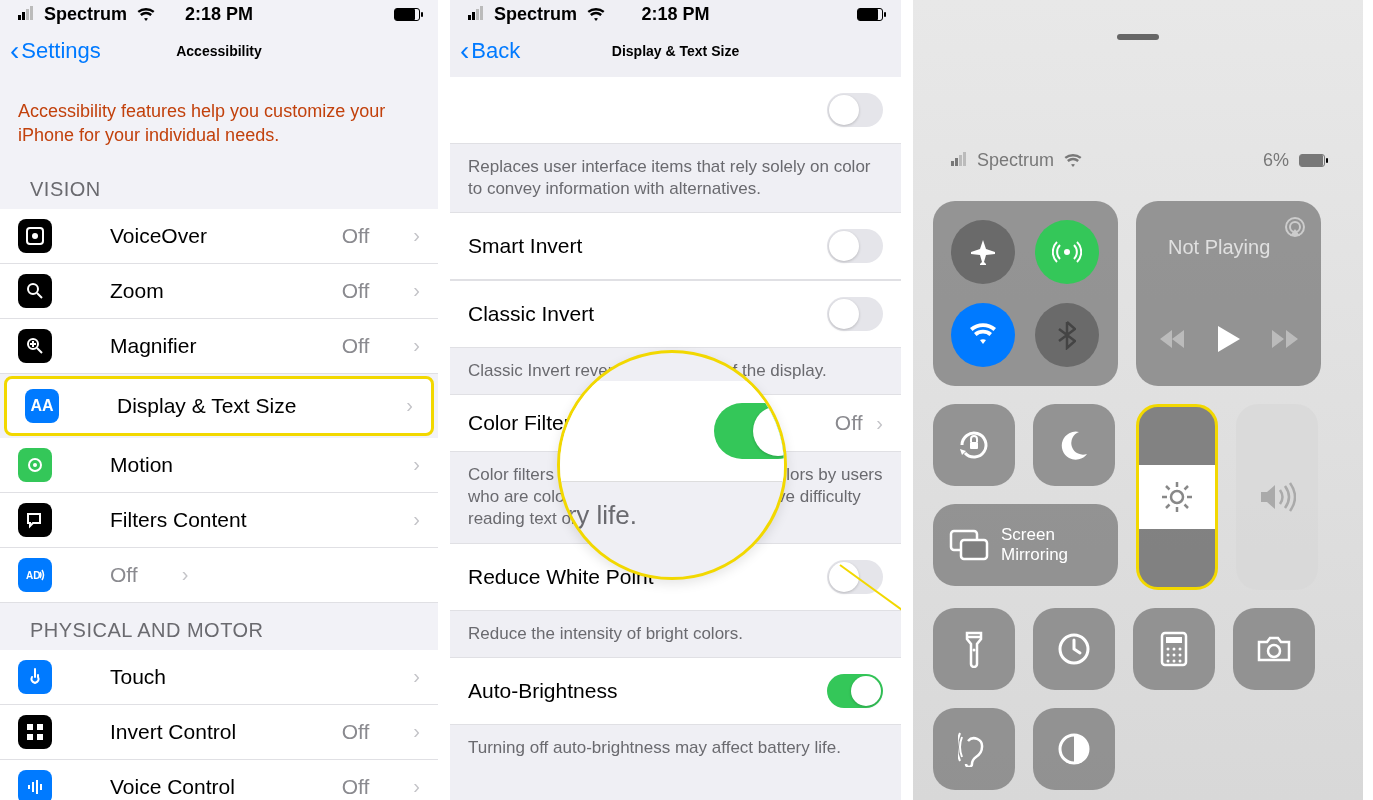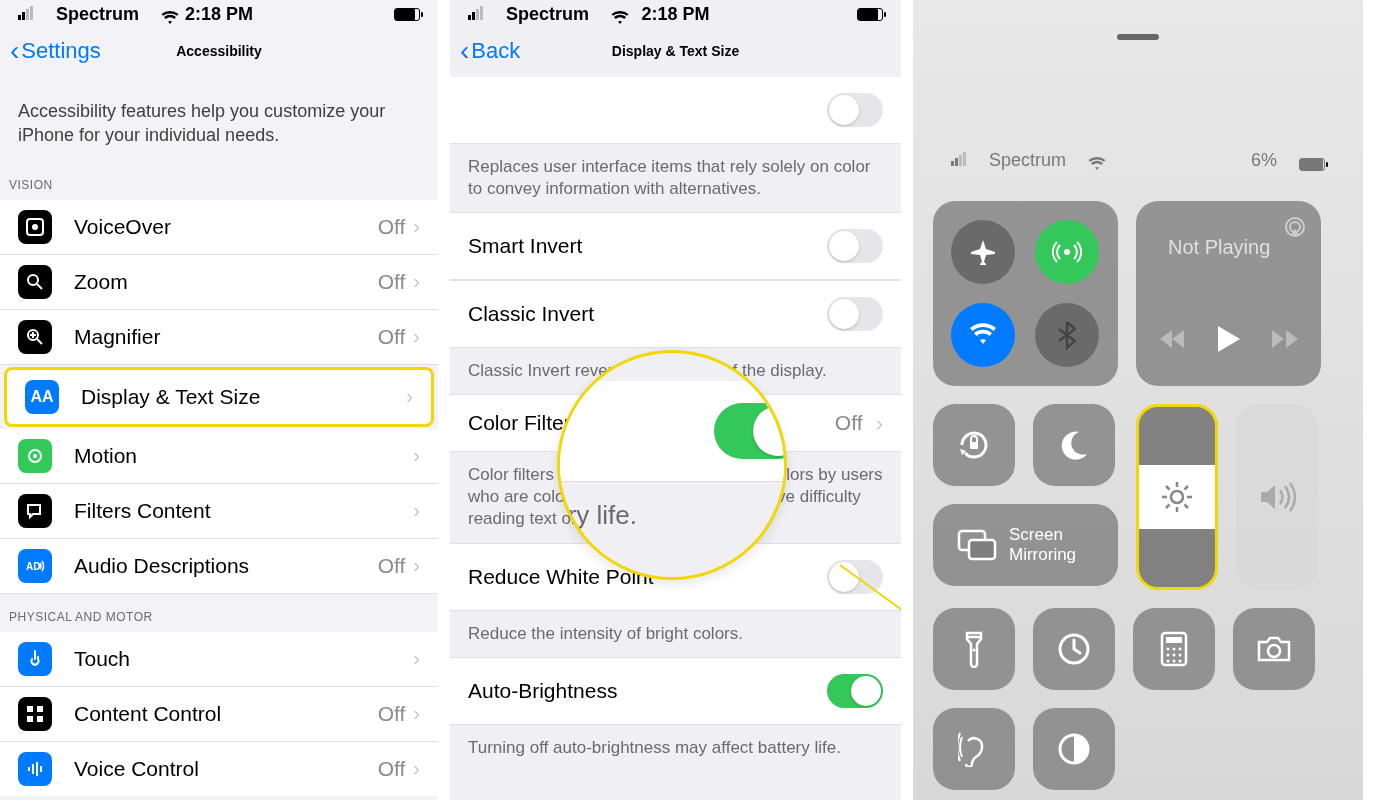--- a/index.html
+++ b/index.html
@@ -3,38 +3,38 @@
 <meta charset="utf-8">
 <style>
 * { margin: 0; padding: 0; box-sizing: border-box; font-family: -apple-system, 'Helvetica Neue', Arial, sans-serif; }
 body { background: #fff; width: 1373px; height: 800px; display: flex; overflow: hidden; }
 .panel { height: 800px; overflow: hidden; position: relative; }
 .p1 { width: 450px; background: #f2f2f7; border-right: 12px solid #fff;}
 .p2 { width: 463px; background: #efeff4; border-right: 12px solid #fff;}
 .p3 { width: 450px; background: #d8d8d8; position: relative; }
 
 .status-bar { display: flex; align-items:center; justify-content:space-between; padding:4px 18px; font-size:18px; font-weight:600; color:#000; }
-.sb-left, .sb-right { display:flex; align-items:flex-end; gap:22px; }
+.sb-left, .sb-right { display:flex; align-items:center; gap:10px; }
 .sb-center { position:absolute; left:50%; transform:translateX(-50%); }
 .sig-bars span { display:inline-block; width:3px; background:#000; margin-right:1px; }
 .b1{height:5px} .b2{height:8px} .b3{height:11px; background:#bbb!important}.b4{height:14px; background:#bbb!important}
 .wifi { font-size:16px; }
 .batt { width:26px; height:13px; border:1.5px solid #000; border-radius:3px; position:relative;}
 .batt::after{content:''; position:absolute; right:-4px; top:3px; width:2px; height:5px; background:#000; border-radius:1px;}
 .batt i{display:block; background:#000; height:100%; border-radius:1px; margin:0;}
 
 .nav { display:flex; align-items:center; padding:6px 10px 10px; position:relative; }
 .back { color:#007aff; font-size:22px; display:flex; align-items:center; gap:2px;}
 .nav-title { position:absolute; left:50%; transform:translateX(-50%); font-size:14px; font-weight:600;}
 .chev-l { font-size:28px; font-weight:300; }
 
-.intro { padding:22px 18px 14px; color:#404040; font-size:18px; line-height:1.35;}
-.header { padding:16px 9px 8px; color:#6a6a6f; font-size:12px; letter-spacing:0.5px; text-transform:uppercase;}
-
-.row { background:#fff; display:flex; align-items:center; padding:10px 18px 10px 18px; border-bottom:1px solid #e0e0e4; min-height:52px; position:relative;}
+.intro { padding:22px 18px 14px; color:#c2410c; font-size:18px; line-height:1.35;}
+.header { padding:16px 30px 8px; color:#6a6a6f; font-size:20px; letter-spacing:0.5px; text-transform:uppercase;}
+
+.row { background:#fff; display:flex; align-items:center; padding:10px 18px 10px 18px; border-bottom:1px solid #e0e0e4; min-height:52px; position:relative;gap:36px;}
 .row:first-of-type{border-top:1px solid #e0e0e4;}
 .ic { width:34px; height:34px; border-radius:8px; display:flex; align-items:center; justify-content:center; margin-right:22px; color:#fff; flex-shrink:0;}
 .lbl { flex:1; font-size:21px; color:#000;}
 .val { color:#8a8a8f; font-size:21px;}
 .chev-r {color:#c4c4c8; margin-left:8px; font-size:20px;}
 .hl{ border:3px solid #f2d800; border-radius:8px; margin:2px 4px 2px 4px;}
 
 .bg-black{background:#000}.bg-blue{background:#007aff}.bg-green{background:#34c759}
 .txt{ color:#fff; font-weight:600; font-size:16px;}
 
@@ -55,21 +55,21 @@
 
 .cc-bg{ position:absolute; inset:0; background:linear-gradient(#e8e8e8,#d8d8d8);}
 .grabber{ width:42px; height:6px; background:#666; border-radius:3px; margin:34px auto 0;}
 .cc-status{ display:flex; justify-content:space-between; padding:110px 38px 0; color:#787878; font-size:18px; font-weight:500; align-items:center;}
 .cc-status .sig-bars span{background:#787878}
 .cc-grid{ padding:30px 20px 0; display:flex; flex-direction:column; gap:18px;}
 .cc-row{ display:flex; gap:18px; }
 .tile{ background:#7f7f7fcc; border-radius:22px; display:flex; align-items:center; justify-content:center; position:relative;}
 .t-lg{ width:185px; height:185px;}
 .t-sm{ width:82px; height:82px;}
-.t-wd{ width:185px; height:82px; padding:0 24px; justify-content:flex-start; gap:12px;}
+.t-wd{ width:185px; height:82px; padding:0 16px; justify-content:flex-start; gap:12px;}
 .t-tall{ width:82px; height:186px; flex-direction:column;}
 .conn{ display:grid; grid-template-columns:1fr 1fr; grid-template-rows:1fr 1fr; gap:18px; padding:18px;}
 .circ{ width:64px; height:64px; border-radius:50%; display:flex; align-items:center; justify-content:center; font-size:28px;}
 .c-gray{background:#6a6a6a}.c-green{background:#34c759}.c-blue{background:#007aff}
 .np{ color:#fff; padding:16px; flex-direction:column; justify-content:space-around;}
 .np-title{ font-size:20px; align-self:flex-start; color:#e0e0e0; margin-left:16px;}
 .np-ctrl{ display:flex; gap:32px; font-size:24px; color:#fff; align-items:center; margin-top:30px;}
 .airplay-ic{ position:absolute; top:14px; right:14px;}
 .brightness-slider{ background:#6a6a6acc; border-radius:22px; overflow:hidden; display:flex; flex-direction:column-reverse;}
 .brightness-fill{ background:#fff; width:100%; display:flex; align-items:center; justify-content:center;}
@@ -167,21 +167,20 @@
     <div class="lbl">Filters Content</div>
     <div class="chev-r">›</div>
   </div>
   <div class="row">
     <div class="ic bg-blue">
         <svg width="22" height="16" viewBox="0 0 22 16">
           <text x="2" y="12" fill="#fff" font-size="10" font-weight="bold">AD</text>
           <path d="M16 5 q2 3 0 6 M18 3 q3 5 0 10" fill="none" stroke="#fff" stroke-width="1.5"></path>
         </svg>
       </div>
-    <div class="lbl">Audio Descriptions</div>
     <div class="val">Off</div>
     <div class="chev-r">›</div>
   </div>
 
   <div class="header">PHYSICAL AND MOTOR</div>
   <div class="row">
     <div class="ic bg-blue">
         <svg width="20" height="20" viewBox="0 0 20 20">
           <path d="M10 2 v8 M7 10 q-2 4 3 6 q5 -2 3 -6 v-2" fill="none" stroke="#fff" stroke-width="2" stroke-linecap="round"></path>
         </svg>
@@ -191,21 +190,21 @@
   </div>
   <div class="row">
     <div class="ic bg-black">
         <svg width="20" height="20" viewBox="0 0 20 20">
           <rect x="2" y="2" width="6" height="6" fill="#fff"></rect>
           <rect x="12" y="2" width="6" height="6" fill="#fff"></rect>
           <rect x="2" y="12" width="6" height="6" fill="#fff"></rect>
           <rect x="12" y="12" width="6" height="6" fill="#fff"></rect>
         </svg>
       </div>
-    <div class="lbl">Content Control</div>
+    <div class="lbl">Invert Control</div>
     <div class="val">Off</div>
     <div class="chev-r">›</div>
   </div>
   <div class="row" style="border-bottom:none">
     <div class="ic bg-blue">
         <svg width="20" height="20" viewBox="0 0 20 20">
           <rect x="3" y="8" width="2" height="4" fill="#fff"></rect>
           <rect x="7" y="5" width="2" height="10" fill="#fff"></rect>
           <rect x="11" y="3" width="2" height="14" fill="#fff"></rect>
           <rect x="15" y="7" width="2" height="6" fill="#fff"></rect>

